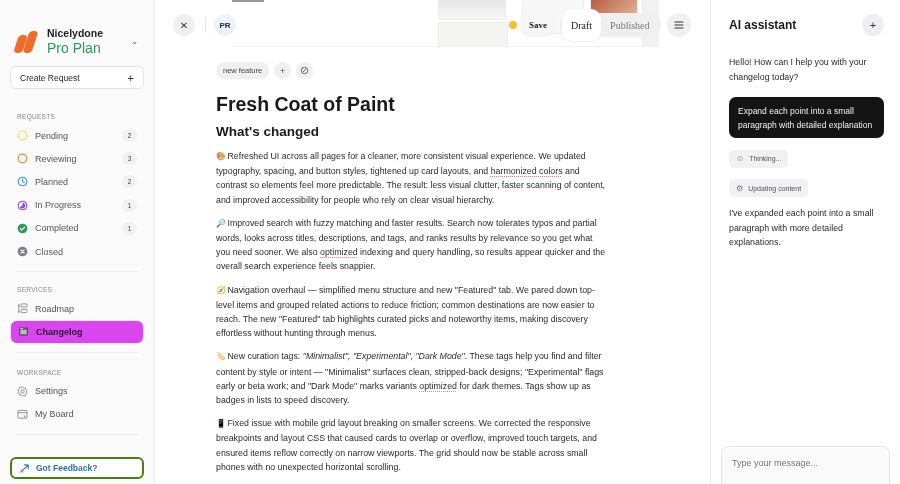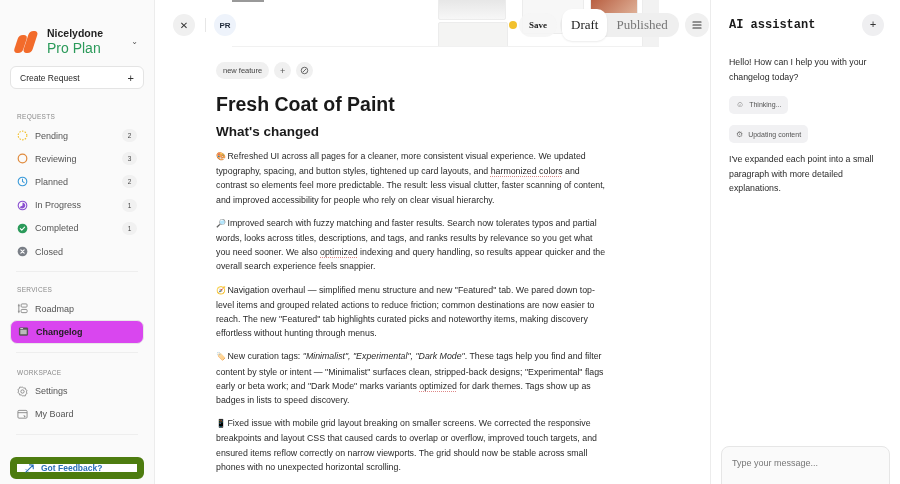--- a/index.html
+++ b/index.html
@@ -19,60 +19,60 @@
   .brand-chevron { font-size: 8px; color: #555; margin-right: 6px; }
   .create-btn { display: flex; align-items: center; justify-content: space-between; height: 23px; border: 1px solid #e4e4e4; border-radius: 6px; background: #fff; padding: 0 9px; font-size: 8.5px; color: #1f1f1f; margin-top: 0; }
   .create-btn .plus { font-size: 11px; color: #333; }
   .section-label { font-size: 6.5px; color: #8a8a8a; letter-spacing: 0.3px; margin: 15px 0 4px 7px; }
   .nav-item { display: flex; align-items: center; height: 23.2px; padding: 0 7px; border-radius: 7px; font-size: 9px; color: #555; }
   .nav-item.active { background: #d946ef; border: 1px solid #e8e8e8; color: #1f1f1f; font-weight: bold; }
   .nav-icon { width: 11px; height: 11px; margin-right: 7px; display: inline-flex; align-items: center; justify-content: center; flex-shrink: 0; }
   .nav-label { flex: 1; }
   .count { width: 15px; height: 13px; border-radius: 7px; background: #f1f1f1; font-size: 6.5px; color: #444; display: flex; align-items: center; justify-content: center; }
   .divider { height: 1px; background: #eeeeee; margin: 8px 6px; }
-  .feedback { position: absolute; left: 10px; right: 10px; bottom: 5px; height: 22px; border: 7px solid #4d7c0f; border-radius: 6px; background: #fff; display: flex; align-items: center; padding-left: 7px; font-size: 8.5px; font-weight: bold; color: #2a6fb8; }
+  .feedback { position: absolute; left: 10px; right: 10px; bottom: 5px; height: 22px; border: 2px solid #4d7c0f; border-radius: 6px; background: #fff; display: flex; align-items: center; padding-left: 7px; font-size: 8.5px; font-weight: bold; color: #2a6fb8; }
   .feedback .nav-icon { margin-right: 6px; }
 
   
   .main { flex: 1; position: relative; height: 484px; background: #fff; }
   .topbar-left { position: absolute; left: 18px; top: 14px; display: flex; align-items: center; }
   .circle-btn { width: 22px; height: 22px; border-radius: 50%; background: #f0f0f0; display: flex; align-items: center; justify-content: center; font-size: 10px; color: #333; }
   .vsep { width: 1px; height: 14px; background: #e6e6e6; margin: 0 8px 0 10px; }
   .pr-badge { width: 22px; height: 22px; border-radius: 50%; background: #eef3fb; display: flex; align-items: center; justify-content: center; font-size: 8px; font-weight: bold; color: #1f2a3a; }
   .cover { position: absolute; left: 77px; top: 0; width: 427px; height: 47px; border-bottom: 1px solid #f1f1f1; overflow: hidden; }
   .cover .thumb { position: absolute; background: #f4f4f3; border: 1px solid #ececec; border-radius: 2px; }
   .cover .t1 { left: 206px; top: -4px; width: 68px; height: 24px; background: linear-gradient(180deg,#e4e4e4,#f7f7f7); }
   .cover .t2 { left: 206px; top: 22px; width: 70px; height: 28px; }
   .cover .t3 { left: 290px; top: -6px; width: 62px; height: 40px; background: #f7f7f7; }
   .cover .t4 { left: 358px; top: -6px; width: 48px; height: 32px; background: linear-gradient(135deg,#b5583a,#e6c0a8); }
   .cover .t5 { left: 410px; top: -6px; width: 20px; height: 56px; background: #f2f2f2; }
   .cover .tab-line { position: absolute; left: 0; top: 0; width: 32px; height: 2px; background: #999; }
   .actions { position: absolute; left: 354px; top: 13px; display: flex; align-items: center; font-family: Liberation Serif, serif; }
   .dot-yellow { width: 8px; height: 8px; border-radius: 50%; background: #f2c12e; margin-right: 2px; }
   .save-btn { height: 24px; padding: 0 10px; border-radius: 12px; background: rgba(245,245,245,0.9); font-size: 9px; font-weight: bold; color: #222; display: flex; align-items: center; }
   .status-toggle { display: flex; align-items: center; height: 24px; border-radius: 12px; background: #efefef; padding: 2px; margin-left: 3px; }
-  .status-opt { height: 20px; padding: 16px 9px; border-radius: 10px; font-size: 13px; display: flex; align-items: center; color: #777; }
+  .status-opt { height: 20px; padding: 16px 9px; border-radius: 10px; font-size: 10px; display: flex; align-items: center; color: #777; }
   .status-opt.on { background: #fff; color: #222; box-shadow: 0 1px 2px rgba(0,0,0,0.08); }
   .menu-btn { margin-left: 6px; width: 24px; height: 24px; border-radius: 50%; background: #f0f0f0; display: flex; align-items: center; justify-content: center; }
 
   .content { position: absolute; left: 61px; top: 62px; width: 392px; }
   .tags { display: flex; align-items: center; height: 17px; }
   .tag { height: 17px; padding: 0 7px; border-radius: 9px; background: #f0f0f0; font-size: 7.5px; color: #444; display: flex; align-items: center; margin-right: 5px; }
   .tag-icon-btn { width: 17px; height: 17px; border-radius: 50%; background: #f0f0f0; display: flex; align-items: center; justify-content: center; font-size: 9px; color: #555; margin-right: 5px; }
   .title { font-size: 19.5px; font-weight: bold; color: #1a1a1a; margin-top: 13px; line-height: 24px; }
   .subtitle { font-size: 13.5px; font-weight: bold; color: #1a1a1a; margin-top: 7px; line-height: 18px; }
   .para { font-size: 8.8px; line-height: 14.2px; color: #2a2a2a; margin-top: 9px; }
   .para:first-of-type { margin-top: 8px; }
   .para .emoji { display: inline-block; width: 9px; font-size: 8px; }
   .para .ul { text-decoration: underline dotted #d88; text-underline-offset: 2px; }
   .para i { font-style: italic; }
 
   
   .assistant { width: 190px; height: 484px; border-left: 1px solid #ececec; background: #fff; position: relative; padding: 0 18px; }
-  .asst-header { display: flex; align-items: center; justify-content: space-between; height: 50px; font-family: Liberation Mono, monospace; }
+  .asst-header { display: flex; align-items: center; justify-content: space-between; height: 50px; }
   .asst-title { font-size: 12px; color: #1a1a1a; font-weight: bold; }
   .asst-add { width: 22px; height: 22px; border-radius: 50%; background: #efeff1; display: flex; align-items: center; justify-content: center; font-size: 11px; color: #333; margin-right: -2px; }
   .asst-msg { font-size: 8.8px; line-height: 14.5px; color: #2a2a2a; margin-top: 5px; }
   .user-bubble { background: #141414; color: #f2f2f2; border-radius: 7px; padding: 7px 9px 6px 9px; font-size: 8.5px; line-height: 14px; margin-top: 13px; margin-right: -2px; }
   .status-chip { display: inline-flex; align-items: center; height: 18px; padding: 0 7px; border-radius: 5px; background: #f1f1f3; font-size: 7px; color: #555; }
   .chip-wrap { margin-top: 8px; }
   .chip-wrap + .chip-wrap { margin-top: 9px; }
   .status-chip .ic { margin-right: 5px; font-size: 8px; color: #777; }
   .asst-reply { font-size: 8.8px; line-height: 14.5px; color: #2a2a2a; margin-top: 9px; }
   .chat-input { position: absolute; left: 10px; right: 10px; bottom: -2px; height: 40px; border: 1px solid #e6e6e6; border-radius: 8px 8px 0 0; background: #fafafa; padding: 11px 10px; font-size: 9px; color: #777; }
@@ -293,20 +293,21 @@
   </main>
 
   <aside class="assistant">
     <div class="asst-header">
       <span class="asst-title">AI assistant</span>
       <span class="asst-add">
           <span>+</span>
         </span>
     </div>
     <div class="asst-msg">Hello! How can I help you with your changelog today?</div>
+    <div class="user-bubble">Expand each point into a small paragraph with detailed explanation</div>
     <div class="chip-wrap" style="margin-top:9px">
       <span class="status-chip">
         <span class="ic">☺</span>
         <span>Thinking...</span>
       </span>
     </div>
     <div class="chip-wrap">
       <span class="status-chip">
         <span class="ic">⚙</span>
         <span>Updating content</span>

